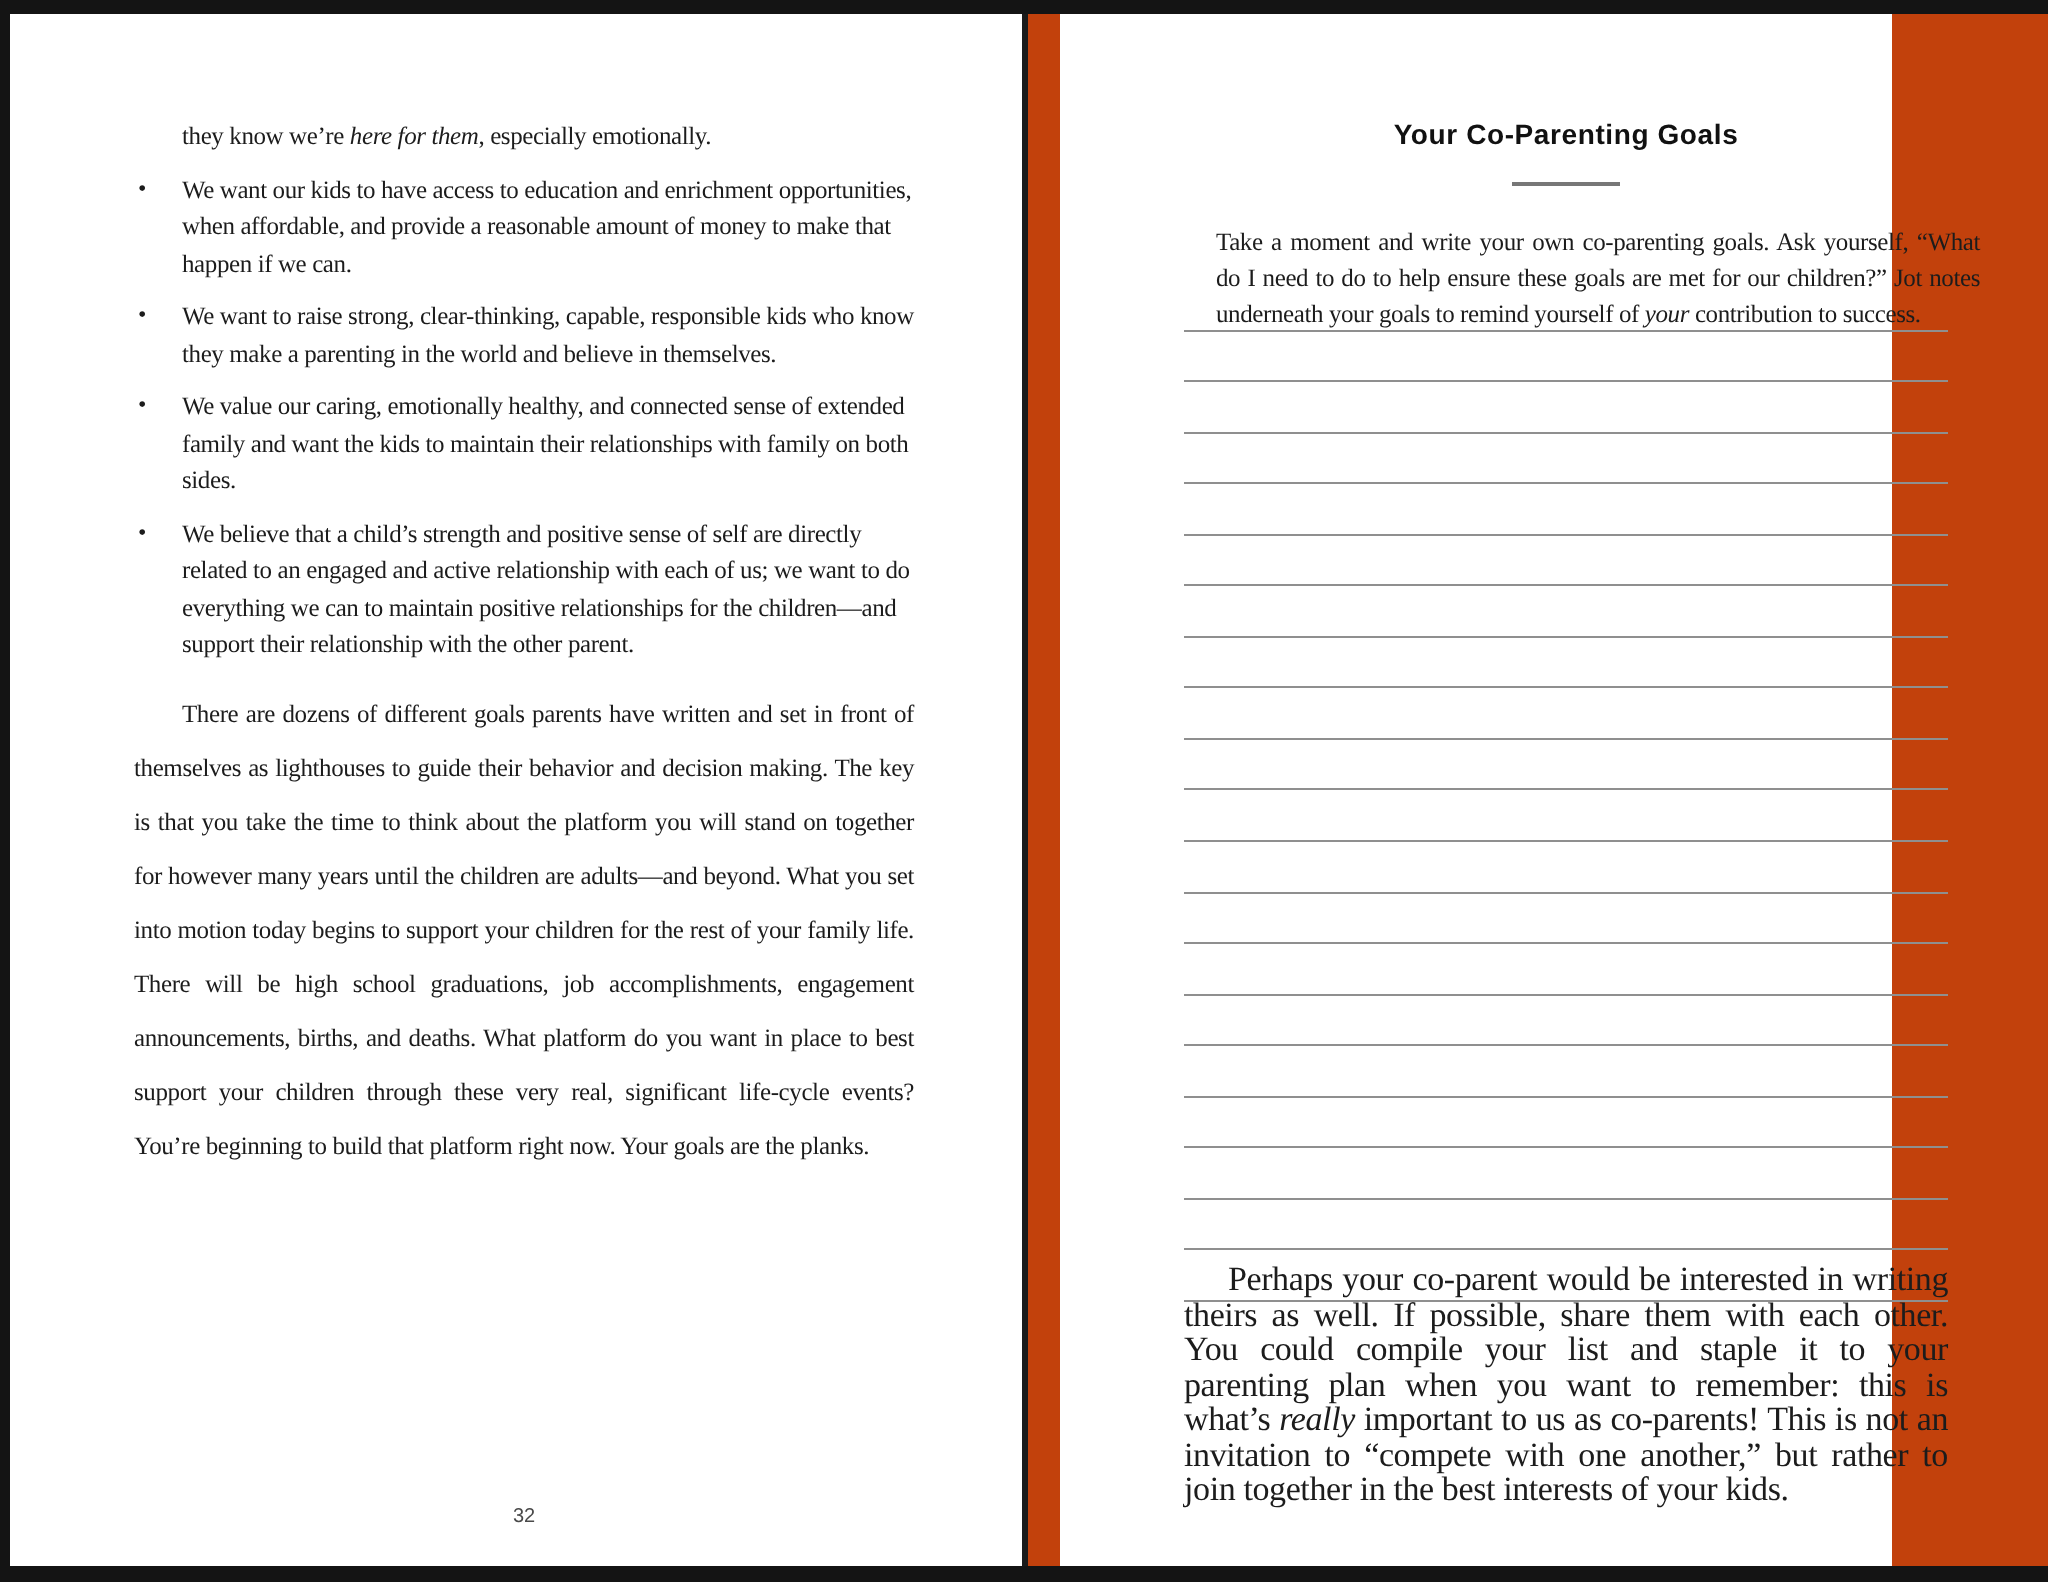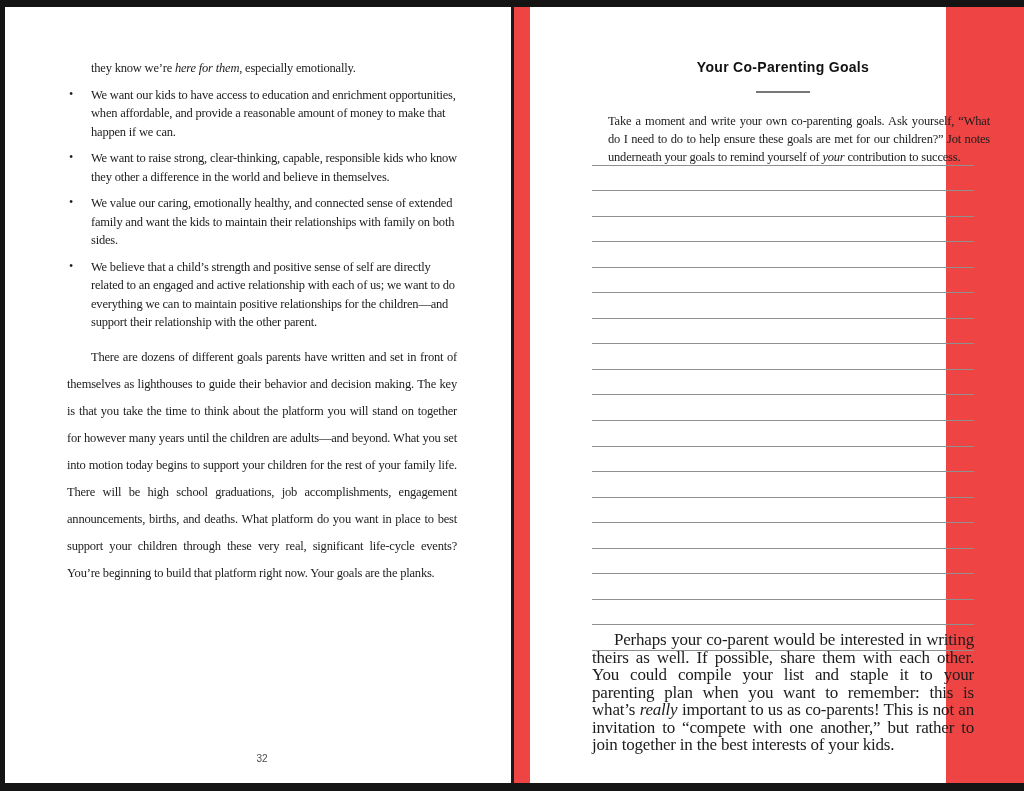--- a/index.html
+++ b/index.html
@@ -3,21 +3,21 @@
 <meta charset="utf-8">
 <style>
   html,body{margin:0;padding:0;}
   body{
     width:1024px;height:791px;
     background:#ffffff;
     font-family:"Liberation Serif", serif;
     color:#1c1c1c;
     overflow:hidden;
   }
-  .spread{position:relative;width:1024px;height:791px;background:#ef4444;}
+  .spread{position:relative;width:1024px;height:791px;background:#c2410c;}
 
   
   .bar{position:absolute;background:#141414;}
   .bar.top{top:0;left:0;right:0;height:7px;}
   .bar.bottom{bottom:0;left:0;right:0;height:8px;}
   .bar.left{left:0;top:0;bottom:0;width:5px;}
   .spine{position:absolute;left:511px;top:7px;bottom:8px;width:3px;background:#1a1a1a;}
   .page-edge{position:absolute;left:8px;top:7px;bottom:8px;width:1px;background:#d9d9d9;}
 
   .page{position:absolute;top:7px;height:776px;background:#ffffff;}
@@ -61,21 +61,21 @@
   <div class="bar left"></div>
   <div class="page-edge"></div>
   <div class="spine"></div>
 
   <section class="page left">
     <div class="lp-text">
       <p class="cont"><span>they know we’re </span><em>here for them</em><span>, especially emotionally.</span></p>
 
       <ul class="bullets">
         <li><span class="mk">•</span><span>We want our kids to have access to education and enrichment opportunities, when affordable, and provide a reasonable amount of money to make that happen if we can.</span></li>
-        <li><span class="mk">•</span><span>We want to raise strong, clear-thinking, capable, responsible kids who know they other a difference in the world and believe in themselves.</span></li>
+        <li><span class="mk">•</span><span>We want to raise strong, clear-thinking, capable, responsible kids who know they make a parenting in the world and believe in themselves.</span></li>
         <li><span class="mk">•</span><span>We value our caring, emotionally healthy, and connected sense of extended family and want the kids to maintain their relationships with family on both sides.</span></li>
         <li><span class="mk">•</span><span>We believe that a child’s strength and positive sense of self are directly related to an engaged and active relationship with each of us; we want to do everything we can to maintain positive relationships for the children—and support their relationship with the other parent.</span></li>
       </ul>
 
       <p class="para">There are dozens of different goals parents have written and set in front of themselves as lighthouses to guide their behavior and decision making. The key is that you take the time to think about the platform you will stand on together for however many years until the children are adults—and beyond. What you set into motion today begins to support your children for the rest of your family life. There will be high school graduations, job accomplishments, engagement announcements, births, and deaths. What platform do you want in place to best support your children through these very real, significant life-cycle events? You’re beginning to build that platform right now. Your goals are the planks.</p>
     </div>
     <div class="pgnum">32</div>
   </section>
 
   <section class="page right">

